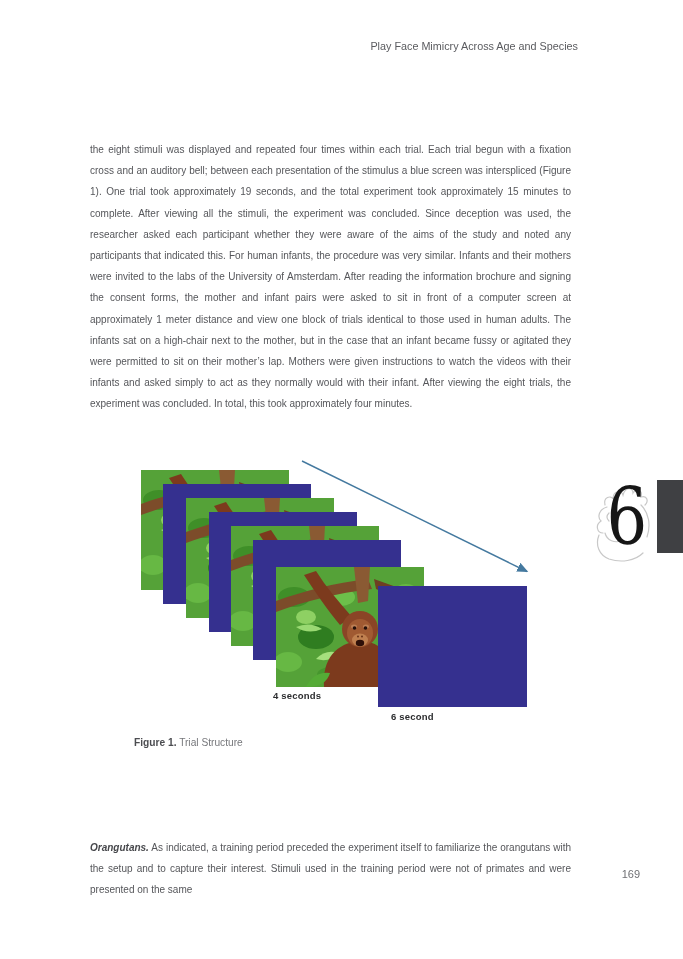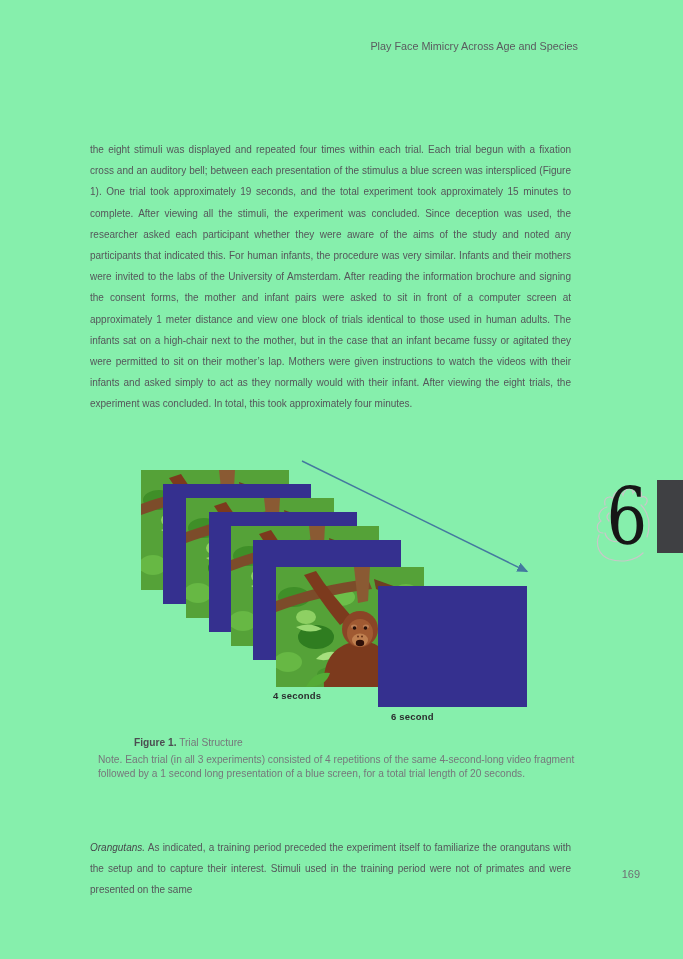--- a/index.html
+++ b/index.html
@@ -1,36 +1,36 @@
 <!DOCTYPE html>
 <html style="--blue-screen: #35308f; --arrow: #44799f; --tab: #3f4043;"><head>
 <meta charset="utf-8">
 <style>
   html,body{margin:0;padding:0;background:#e8e8e8;}
   .page{
     position:relative;
     width:683px;height:959px;
-    background:#86efac;
+    background:#ffffff;
     font-family:"Liberation Sans", sans-serif;
     overflow:hidden;
     margin:0 auto;
   }
   .running-title{
     position:absolute;left:98px;top:39px;width:480px;
     text-align:right;font-size:10.8px;line-height:14px;color:#5a5b5f;
   }
   .body-par{
     position:absolute;left:90px;width:481px;
     font-size:10px;line-height:21.2px;color:#55565a;
     text-align:justify;
     margin-top:40px;
   }
   .par-main{top:99px;}
   .par-orang{top:797px;}
-  .lead-in{font-weight:normal;font-style:italic;color:#46474b;}
+  .lead-in{font-weight:bold;font-style:italic;color:#46474b;}
   .figure-canvas{
     position:absolute;left:135px;top:455px;width:412px;height:272px;
   }
   .frame{
     position:absolute;width:148px;height:120px;
   }
   .frame.blue{background:var(--blue-screen,#35308f);}
   .frame.video svg{display:block;width:100%;height:100%;}
   .arrow-svg{position:absolute;left:0;top:0;pointer-events:none;}
   .fig-label{
@@ -161,21 +161,20 @@
     <path d="M50,22 C58,30 60,42 56,54"></path>
   </svg>
   <div class="chapter-number">6</div>
   <div class="chapter-tab"></div>
 
   <div class="caption">
     <div class="caption-head">
       <span class="caption-label">Figure 1.</span>
       <span class="caption-title">Trial Structure</span>
     </div>
-    <div class="caption-note">Note. Each trial (in all 3 experiments) consisted of 4 repetitions of the same 4-second-long video fragment followed by a 1 second long presentation of a blue screen, for a total trial length of 20 seconds.</div>
   </div>
 
   <div class="body-par par-orang">
     <span class="lead-in">Orangutans.</span>
     <span>As indicated, a training period preceded the experiment itself to familiarize the orangutans with the setup and to capture their interest. Stimuli used in the training period were not of primates and were presented on the same</span>
   </div>
 
   <div class="page-number">169</div>
 
 </div>

